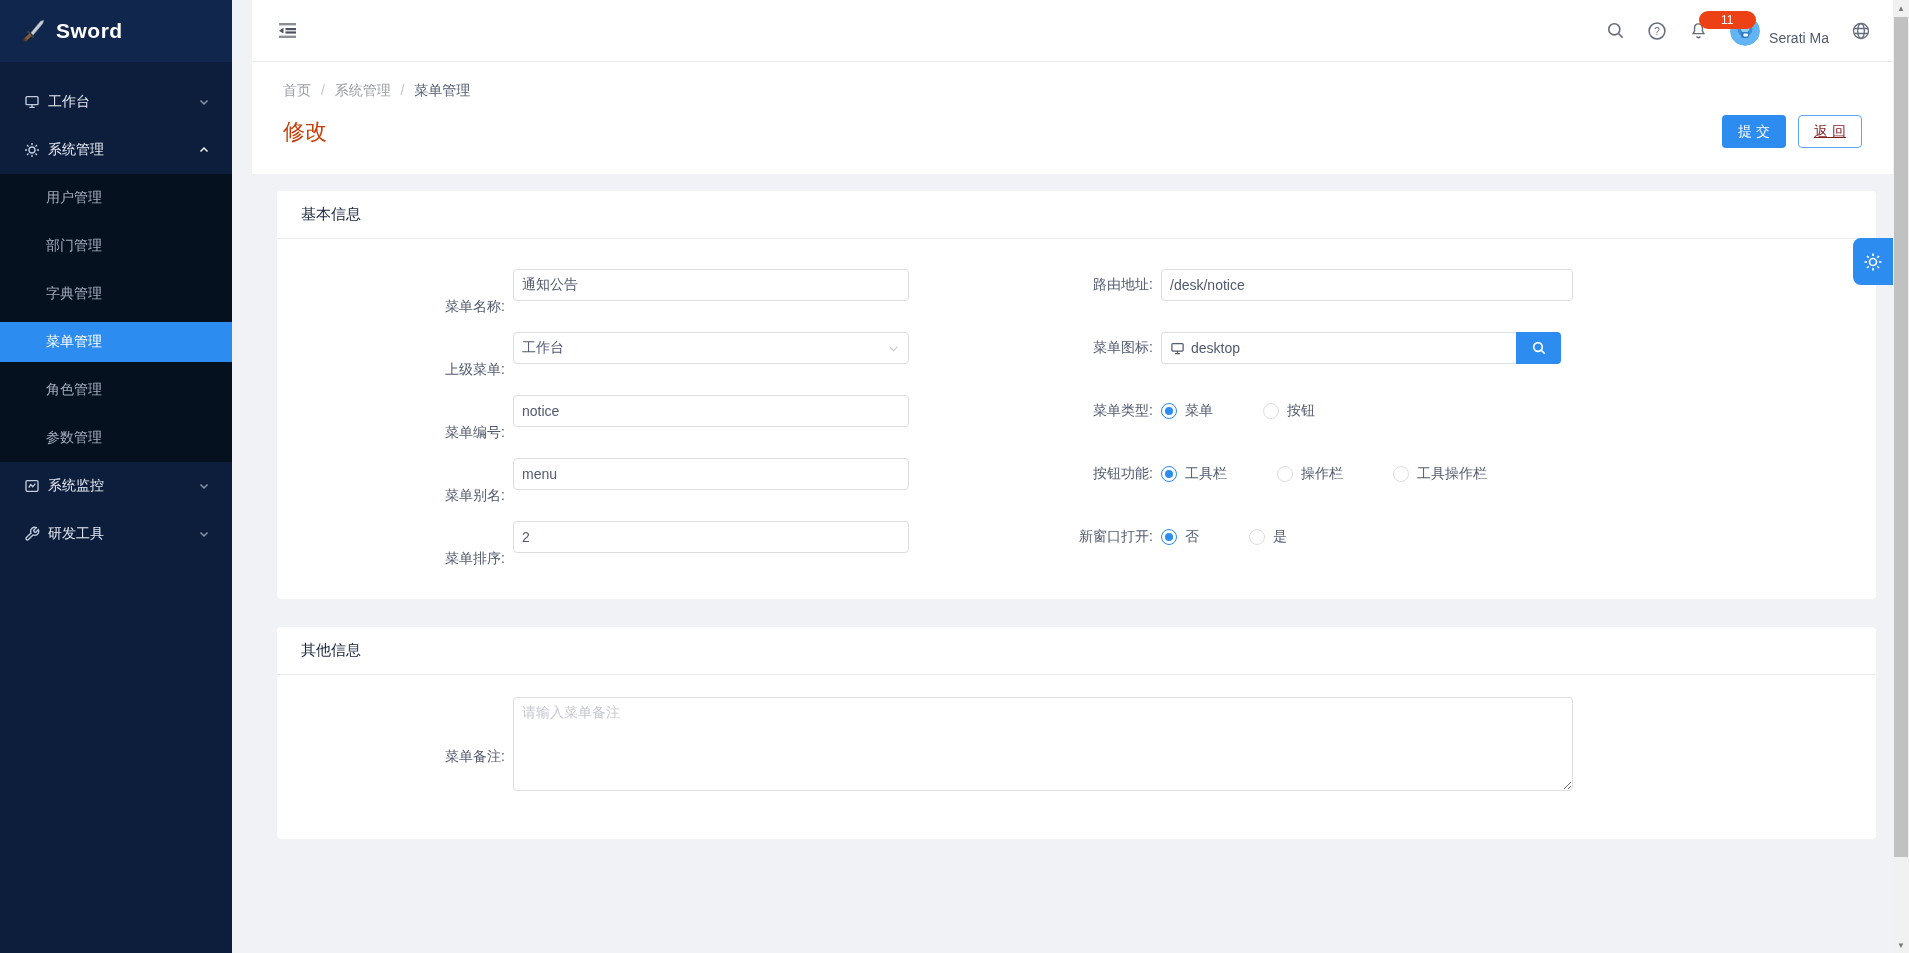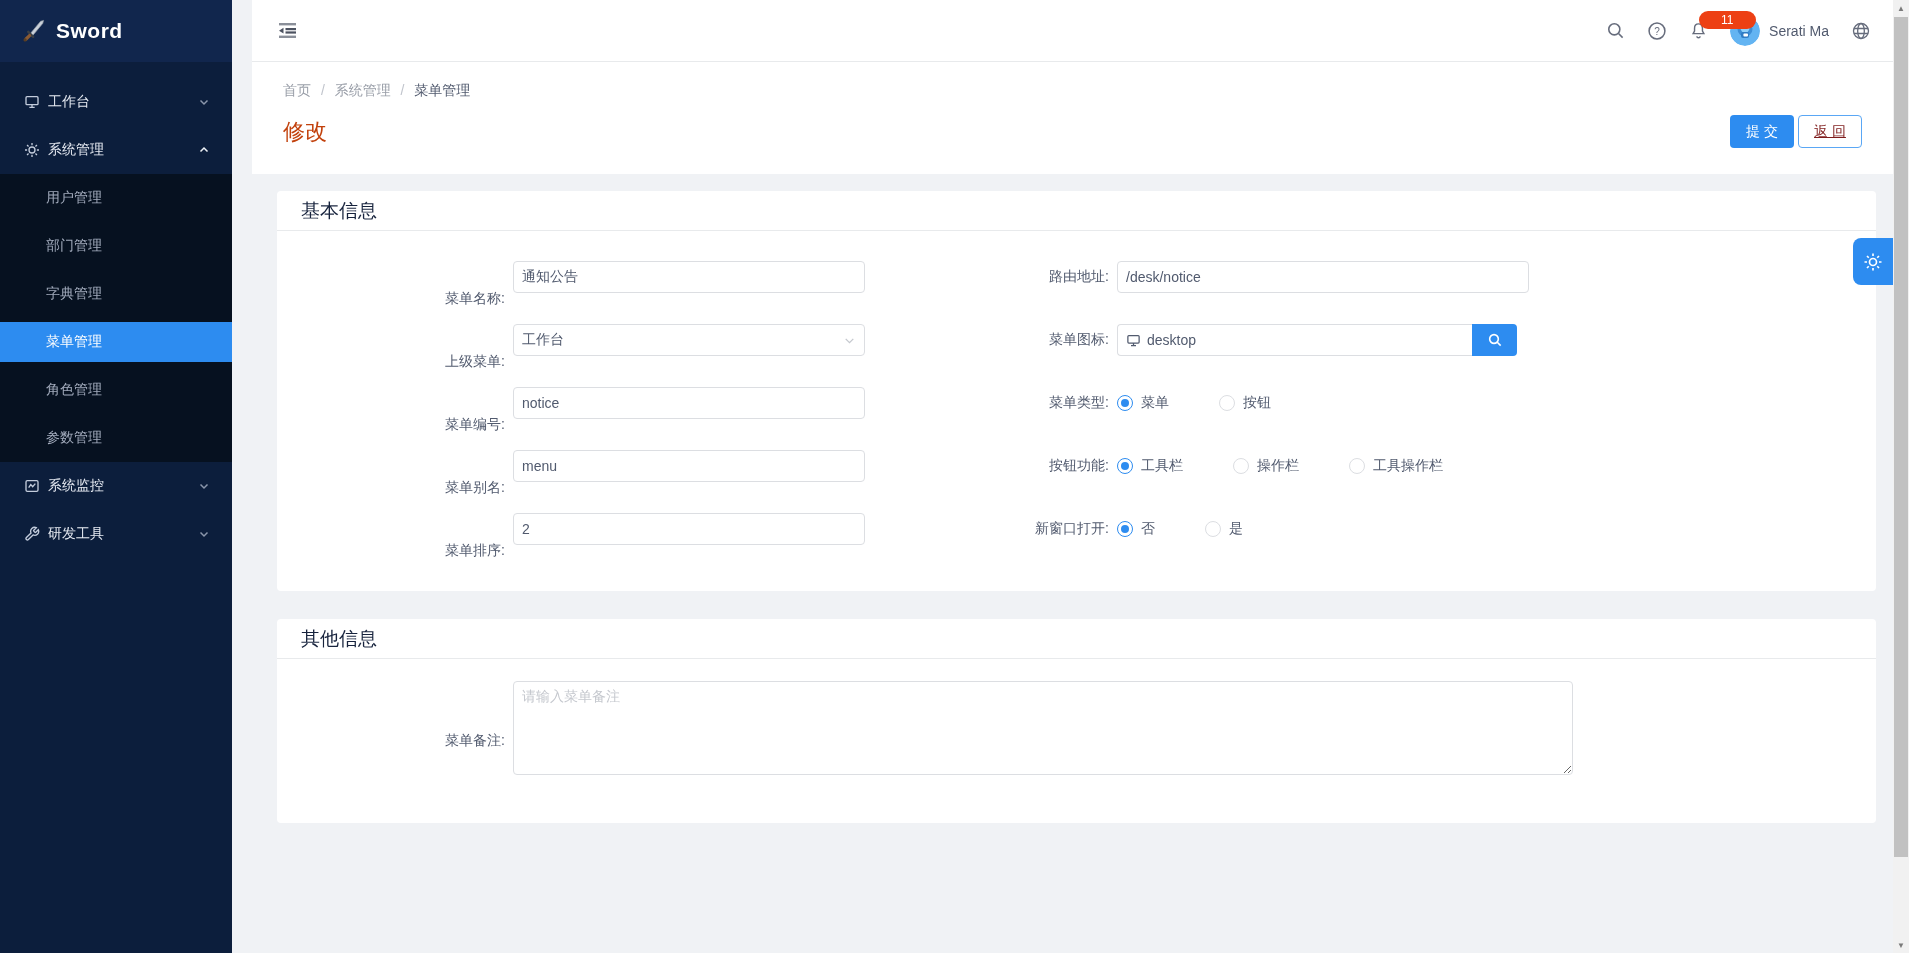--- a/index.html
+++ b/index.html
@@ -23,51 +23,51 @@
 
   
   .main { position:absolute; left:252px; right:16px; top:0; bottom:0; }
   .topbar { height:62px; background:#fff; border-bottom:1px solid #e8eaec; display:flex; align-items:center; padding:0 22px 0 25px; }
   .fold-btn { color:#5c6273; cursor:pointer; }
   .topbar-right { margin-left:auto; display:flex; align-items:center; gap:22px; color:#666c7c; }
   .tb-icon { cursor:pointer; color:#666c7c; }
   .bell-wrap { position:relative; cursor:pointer; }
   .badge { position:absolute; top:-10px; left:10px; min-width:26px; height:18px; padding:0 22px; background:#ed4014;
     border-radius:9px; color:#fff; font-size:12px; line-height:18px; text-align:center; }
-  .user { display:flex; align-items:center; gap:9px; cursor:pointer; }
+  .user { display:flex; align-items:flex-end; gap:9px; cursor:pointer; }
   .avatar { width:30px; height:30px; border-radius:50%; overflow:hidden; }
   .user-name { color:#515a6e; }
 
   
   .page-head { background:#fff; padding:20px 31px 26px 31px; }
   .crumbs { font-size:14px; color:#999ea8; }
   .crumbs .sep { margin:0 6px; color:#c0c4cc; }
   .crumbs .link { cursor:pointer; }
   .crumbs .current { color:#515a6e; }
   .title-row { display:flex; align-items:center; margin-top:15px; }
   .page-title { font-size:22px; font-weight:500; color:#c2410c; }
-  .title-actions { margin-left:auto; display:flex; gap:4px; }
+  .title-actions { margin-left:auto; display:flex; gap:12px; }
   .btn { height:33px; min-width:64px; padding:0 15px; border-radius:4px; font-size:14px; cursor:pointer;
     display:inline-flex; align-items:center; justify-content:center; border:1px solid transparent; }
   .btn-primary { background:#2d8cf0; color:#fff; }
   .btn-ghost { background:#fff; color:#7f1d1d; border-color:#5aa7f5;text-decoration:underline; }
 
   
   .content { padding:17px 17px 0 25px; }
   .card { background:#fff; border-radius:4px; margin-bottom:28px; }
-  .card-header { height:40px; display:flex; align-items:center; padding:0 24px; font-size:19px; font-weight:500;
+  .card-header { height:48px; display:flex; align-items:center; padding:0 24px; font-size:15px; font-weight:500;
     color:#17233d; border-bottom:1px solid #e8eaec; }
   .card-body { padding:30px 0 15px 24px; }
   .card-body.other { padding:22px 0 48px 24px; }
 
   .form-row { display:flex; align-items:center; height:32px; margin-bottom:31px; }
   .f-label { color:#515a6e; text-align:right; padding-right:8px; white-space:nowrap; }
   .f-label.lw { width:212px;margin-top:44px; }
   .f-label.rw { width:252px; }
-  .f-field-l { width:352px; }
+  .f-field-l { width:396px; }
   .f-field-r { width:412px; }
   .ivu-input { width:100%; height:32px; border:1px solid #dcdee2; border-radius:4px; padding:0 8px;
     font-size:14px; color:#515a6e; background:#fff; outline:none; font-family:inherit; }
   .ivu-input::placeholder { color:#c5c8ce; }
   .select-box { width:100%; height:32px; border:1px solid #dcdee2; border-radius:4px; background:#fff;
     display:flex; align-items:center; padding:0 8px; color:#515a6e; cursor:pointer; }
   .select-box .sel-chev { margin-left:auto; color:#c5c8ce; }
   .icon-input-group { display:flex; width:400px; }
   .icon-input { flex:1; height:32px; border:1px solid #dcdee2; border-right:none; border-radius:4px 0 0 4px;
     background:#fff; display:flex; align-items:center; padding:0 8px; color:#515a6e; gap:6px; }

